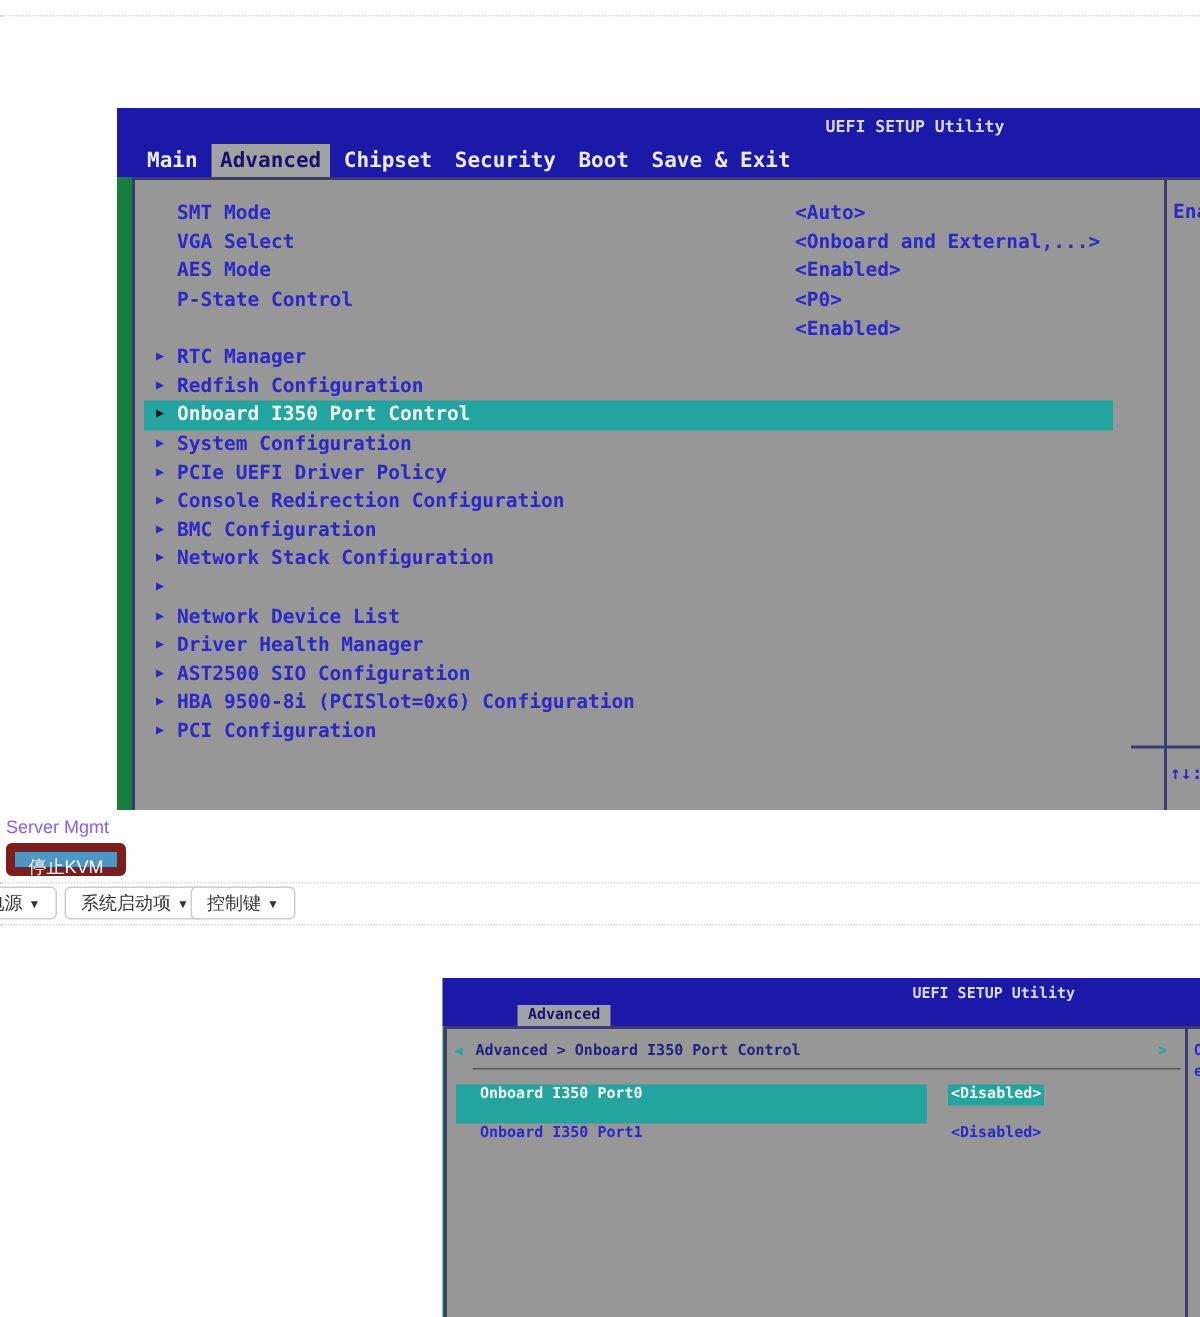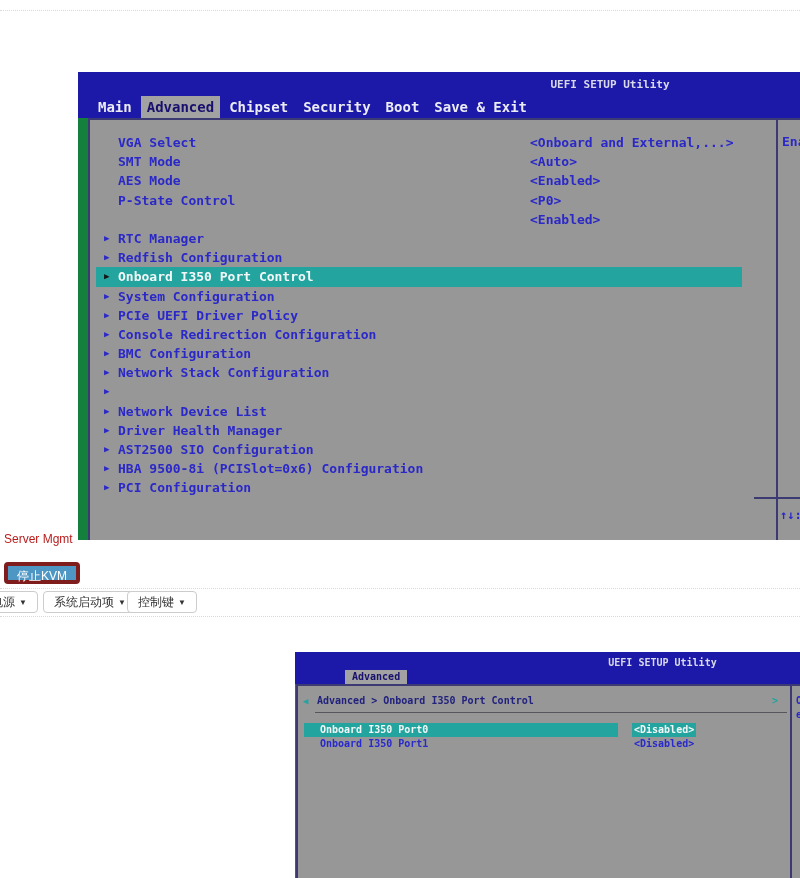--- a/index.html
+++ b/index.html
@@ -5,23 +5,23 @@
   * { margin:0; padding:0; box-sizing:border-box; }
   html,body { width:800px; height:878px; }
   body { position:relative; overflow:hidden; background:#ffffff; font-family:"Liberation Sans", sans-serif; }
 
   .dotted-rule { position:absolute; left:0; width:800px; height:0; border-top:1px dotted #d2dae2; }
   #rule-top { top:10px; border-top-color:#d9d9d9; }
   #rule-mid1 { top:588px; }
   #rule-mid2 { top:616px; }
 
   
-  .kvm-label { position:absolute; left:4px; top:532px; font-size:12px; color:#b91c1c; }
+  .kvm-label { position:absolute; left:4px; top:544px; font-size:12px; color:#8b5cf6; }
   .kvm-stop-btn { position:absolute; left:4px; top:562px; height:22px; padding:0 9px;
-      background:#4e97c5; border:4px solid #7f1d1d; border-radius:4px;
+      background:#4e97c5; border:6px solid #7f1d1d; border-radius:4px;
       color:#ffffff; font-size:12px; line-height:20px; font-family:"Liberation Sans",sans-serif; }
   .kvm-btn { position:absolute; top:591px; height:22px; padding:0 10px; background:#fff;
       border:1px solid #cccccc; border-radius:4px; color:#333; font-size:12px; line-height:20px;
       font-family:"Liberation Sans",sans-serif; white-space:nowrap; }
   #btn-power { left:-20px; }
   #btn-boot  { left:43px; }
   #btn-keys  { left:127px; }
   .caret { font-size:8px; margin-left:4px; vertical-align:1px; color:#333; }
 
   
@@ -57,21 +57,21 @@
   #ss-header { width:730px; height:32px; }
   #ss-title { left:310px; top:5px; width:115px; font-size:10px; }
   #ss-tab { position:absolute; left:50px; top:18px; height:14px; line-height:14px; padding:0 7px;
       background:#a2a2a2; color:#18106e; font-size:10px; }
   #ss-body { position:absolute; left:1px; top:32px; width:1000px; height:300px; background:#979797; }
   #ss-crumb-back { position:absolute; left:5px; top:10px; color:#23a49f; font-size:9px; }
   #ss-crumb { position:absolute; left:19px; top:9px; font-size:10px; color:#22227e; white-space:nowrap; }
   #ss-crumb-fwd { position:absolute; left:474px; top:9px; font-size:10px; color:#23a49f; }
   #ss-hr { position:absolute; left:17px; top:26px; width:472px; height:1px; background:#55555e; }
   #ss-options { position:absolute; left:6px; top:37px; width:314px; }
-  .ss-row { position:relative; height:14px; line-height:14.2px; font-size:10px; color:#2929cc; }
+  .ss-row { position:relative; height:26px; line-height:14.2px; font-size:10px; color:#2929cc; }
   .ss-row.selected { background:#23a49f; color:#f2f7f7; }
   .ss-label { position:absolute; left:16px; white-space:nowrap; }
   .ss-value { position:absolute; left:328px; white-space:nowrap; padding:0 2px;text-align:right; }
   .ss-row.selected .ss-value { background:#23a49f; }
   #ss-divider { position:absolute; left:492px; top:0; bottom:0; width:2px; background:#3c3a72; }
   #ss-help { position:absolute; left:498px; top:8px; font-size:10px; color:#2b28c8; }
   .ss-help-line { height:14px; line-height:14px; white-space:nowrap; }
 </style>
 </head>
 <body>
@@ -92,28 +92,28 @@
 
   <div class="sm-tab"><span>Boot</span></div>
 
   <div class="sm-tab"><span>Save &amp; Exit</span></div>
 </div>
   </div>
   <div id="sm-body" class="navy-border">
     <div id="sm-options">
   <div class="opt-row">
 
+    <span class="opt-label">SMT Mode</span>
+    <span class="opt-value">&lt;Auto&gt;</span>
+  </div>
+
+  <div class="opt-row">
+
     <span class="opt-label">VGA Select</span>
     <span class="opt-value">&lt;Onboard and External,...&gt;</span>
-  </div>
-
-  <div class="opt-row">
-
-    <span class="opt-label">SMT Mode</span>
-    <span class="opt-value">&lt;Auto&gt;</span>
   </div>
 
   <div class="opt-row">
 
     <span class="opt-label">AES Mode</span>
     <span class="opt-value">&lt;Enabled&gt;</span>
   </div>
 
   <div class="opt-row">
 

